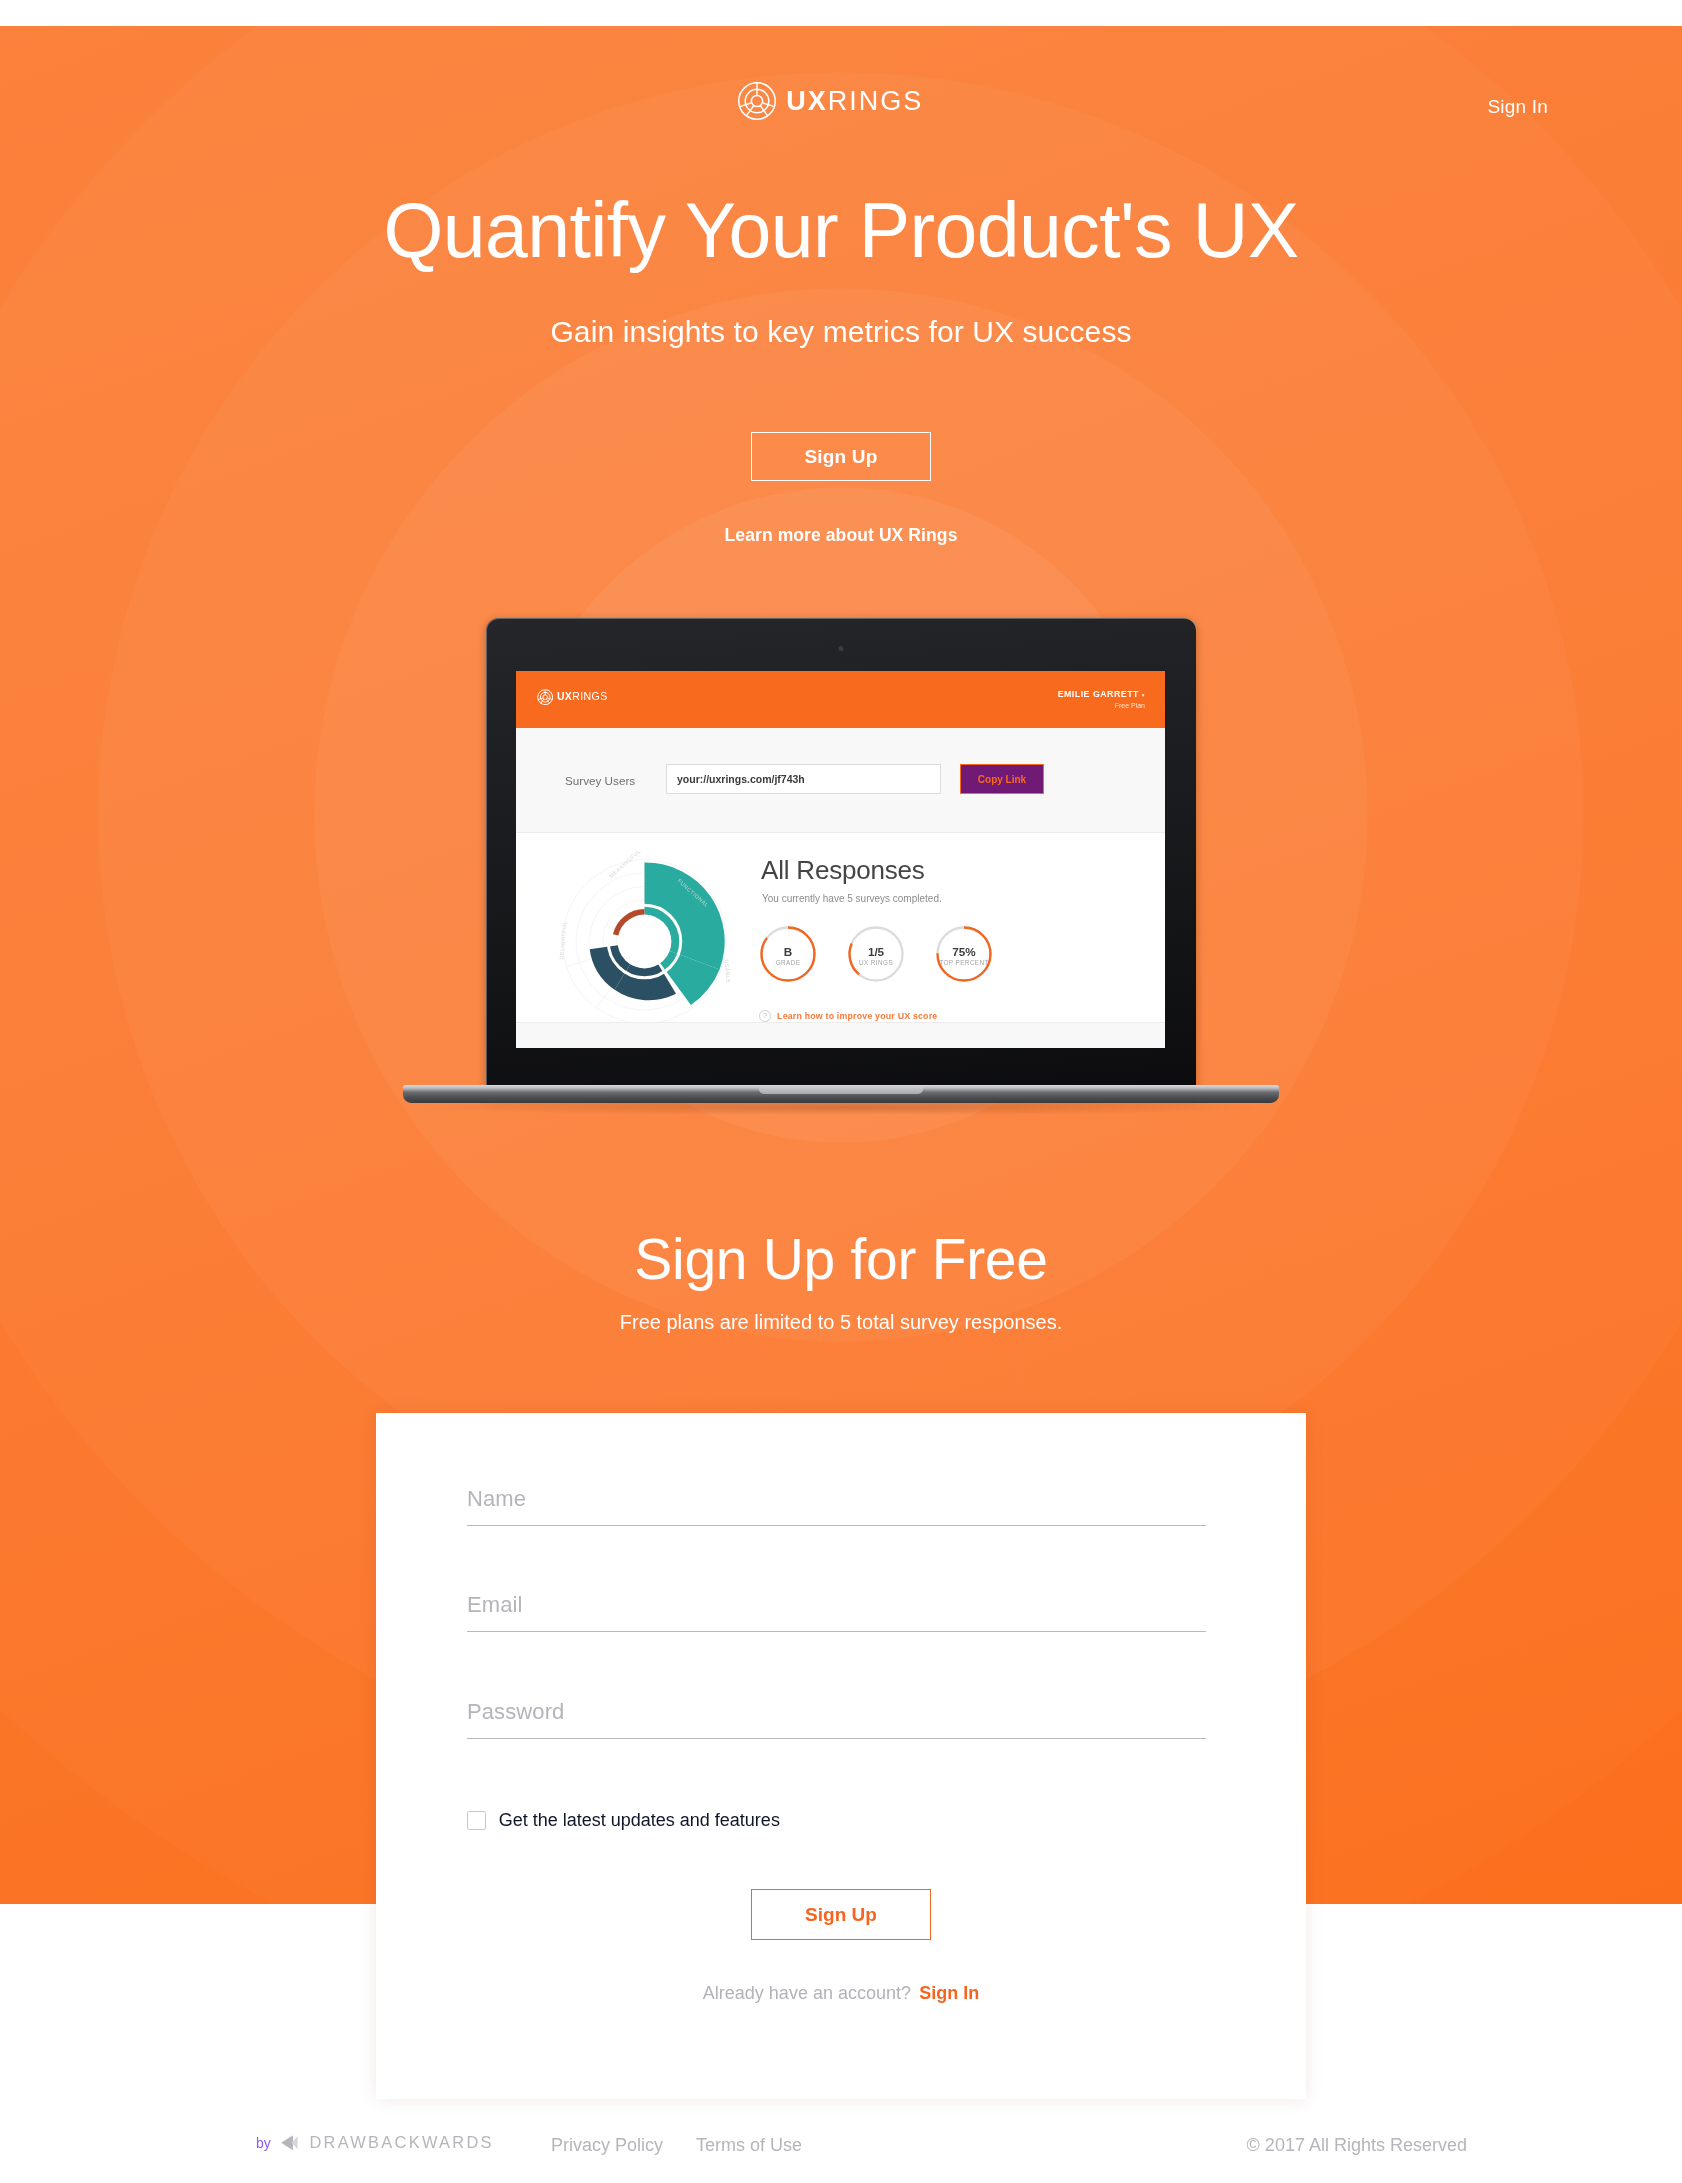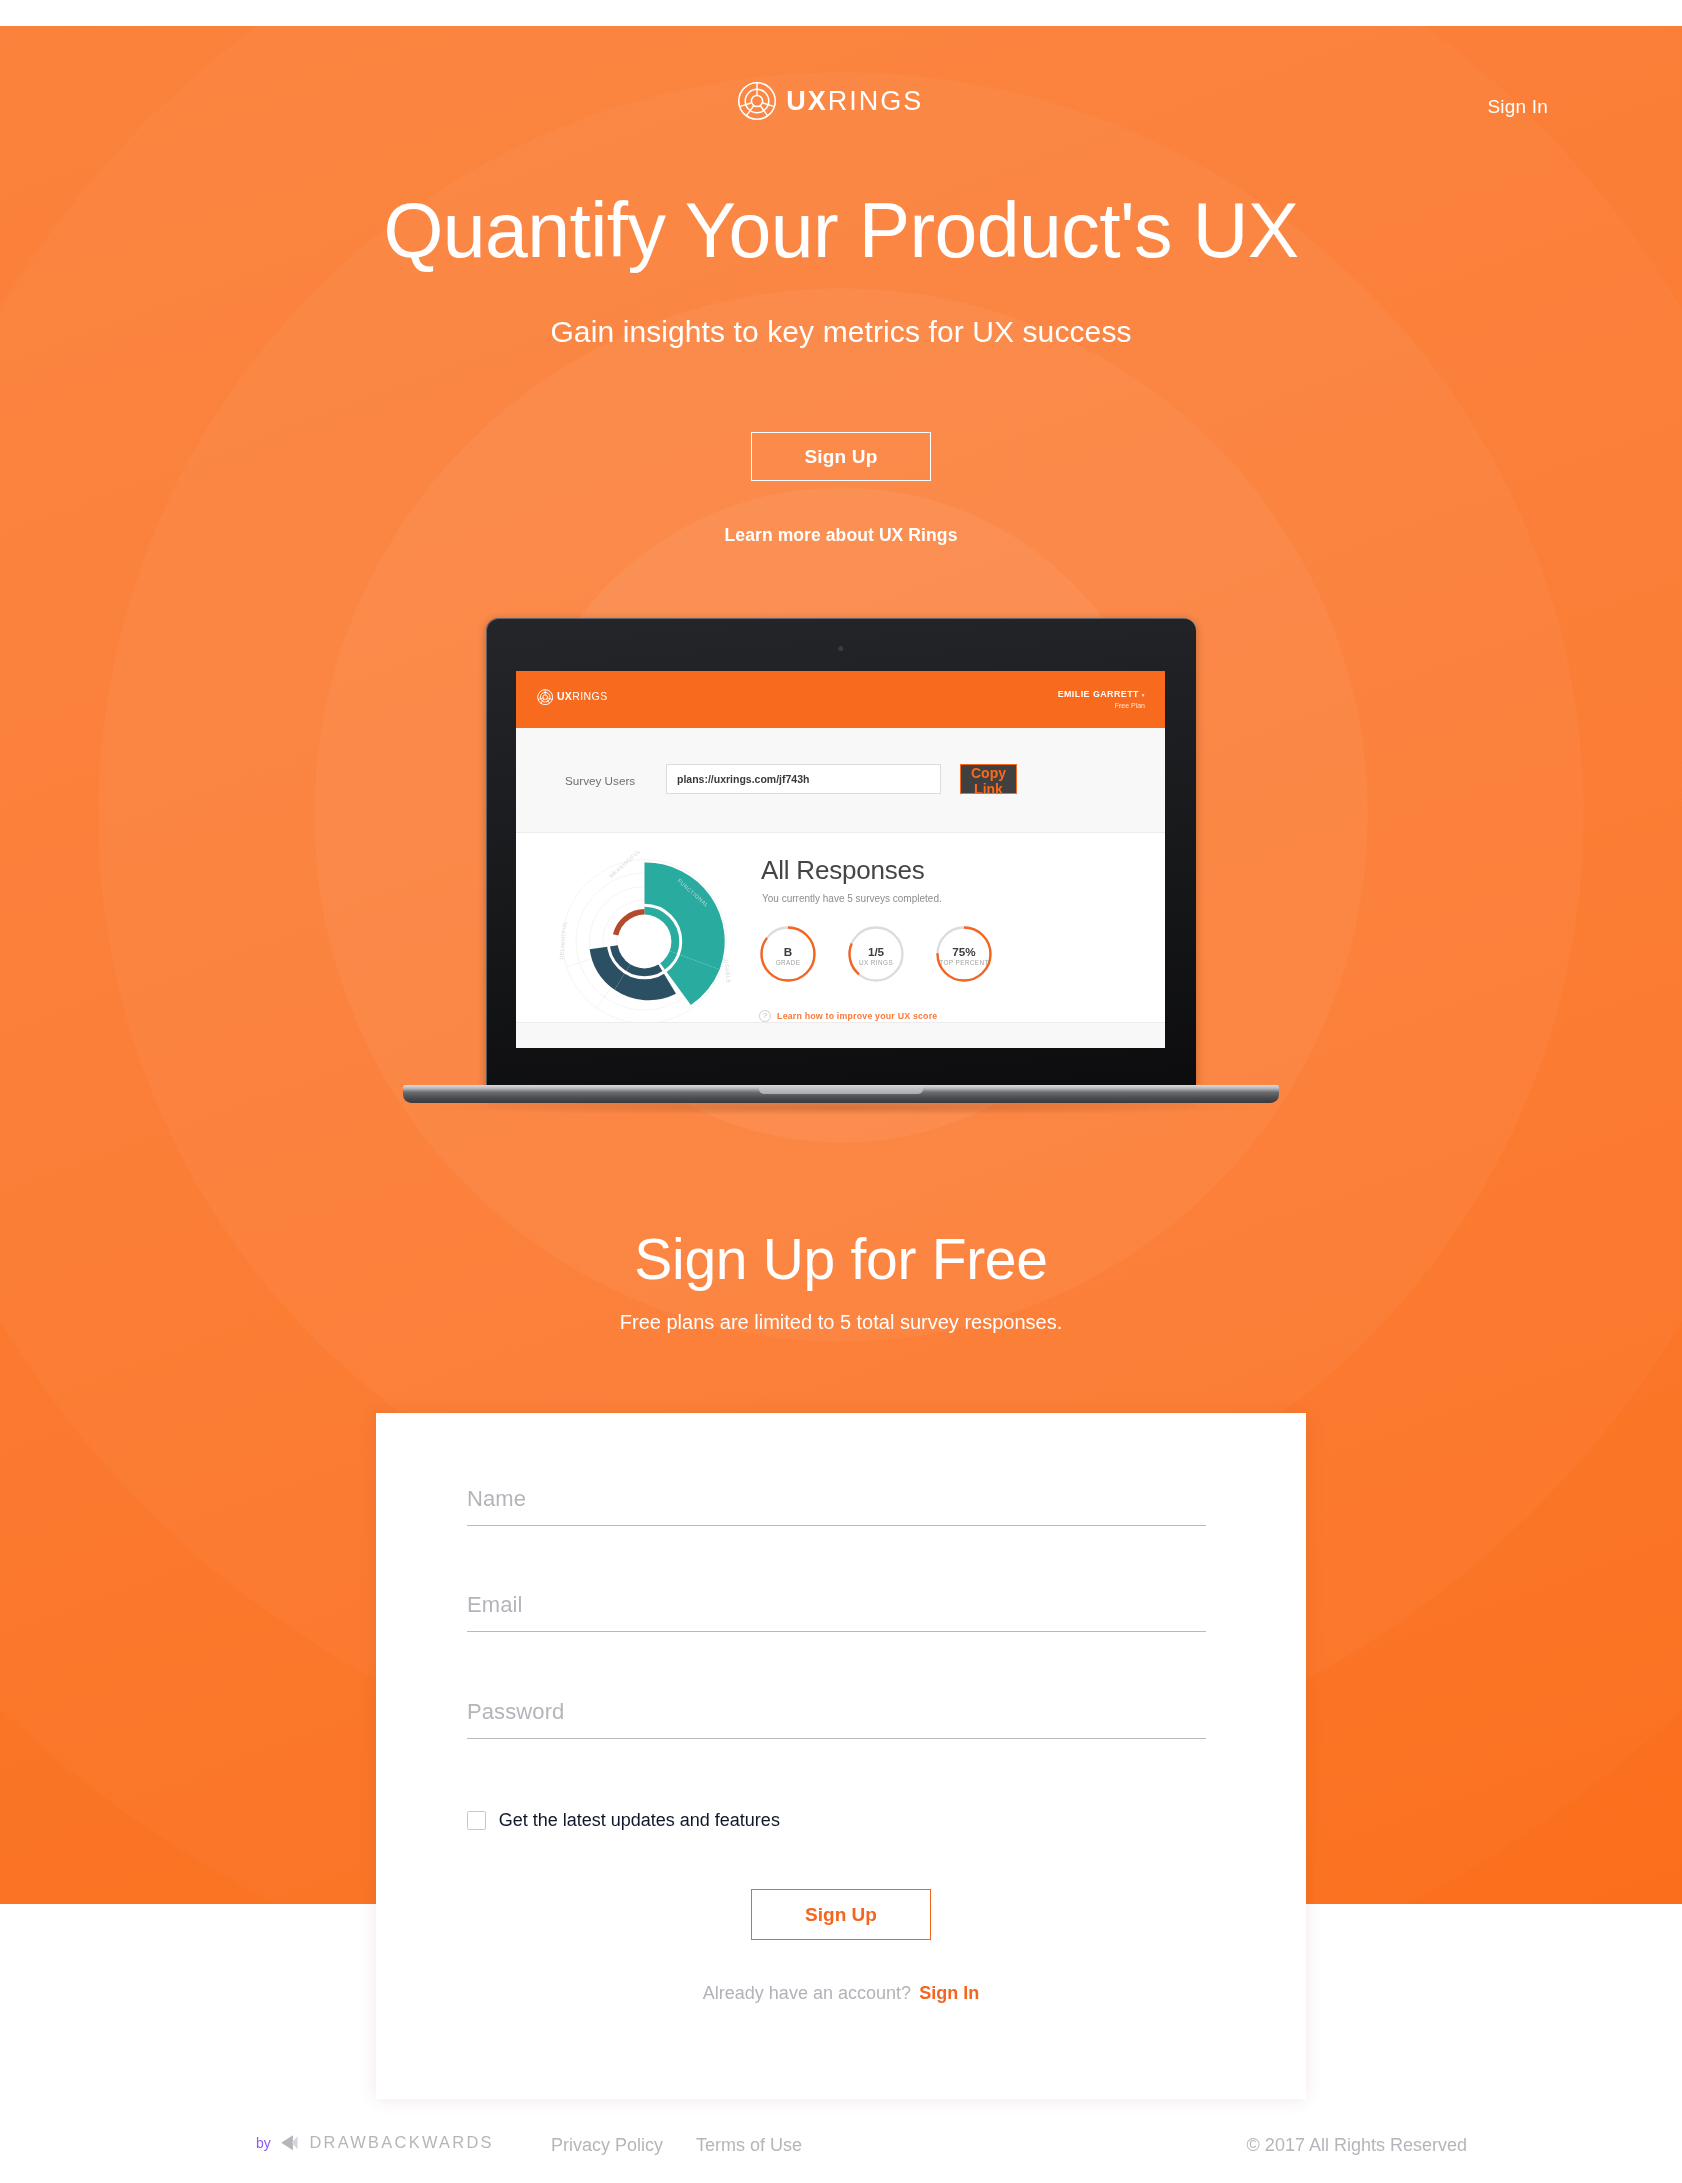--- a/index.html
+++ b/index.html
@@ -151,23 +151,23 @@
   .su-input {
     position: absolute; left: 150px; top: 36px;
     width: 275px; height: 30px;
     background: #fff; border: 0.6px solid #dcdcdc;
     display: flex; align-items: center; padding-left: 10px;
     font-size: 10.5px; font-weight: 600; color: #3a3a3a;
     cursor: text;
   }
   .su-copy {
     position: absolute; left: 444px; top: 36px;
-    width: 57px; height: 30px;
-    border: 1.2px solid #f86a1d; background: #404040;
-    color: #f86a1d; font-size: 14px; font-weight: 600;
+    width: 84px; height: 30px;
+    border: 1.2px solid #f86a1d; background: #701a75;
+    color: #f86a1d; font-size: 10px; font-weight: 600;
     font-family: "Liberation Sans", sans-serif;
     cursor: pointer;
   }
 
   .app-main { position: relative; width: 100%; height: 215px; background: #fff; }
   .app-footerstrip {
     position: absolute; left: 0; bottom: 0; width: 100%; height: 26px;
     background: #f8f8f8; border-top: 0.6px solid #ececec;
   }
   .radial-wrap { position: absolute; left: 32px; top: 11.7px; width: 193px; height: 193px; }
@@ -342,21 +342,21 @@
               <span class="app-brand-text"><span class="bold">UX</span><span class="light">RINGS</span></span>
             </div>
             <div class="app-user">
               <div class="app-user-name"><span>EMILIE GARRETT</span><span class="caret">▾</span></div>
               <div class="app-user-plan">Free Plan</div>
             </div>
           </div>
 
           <div class="app-subbar">
             <div class="su-label">Survey Users</div>
-            <div class="su-input">plans://uxrings.com/jf743h</div>
+            <div class="su-input">your://uxrings.com/jf743h</div>
             <button class="su-copy">Copy Link</button>
           </div>
 
           <div class="app-main">
 
             <div class="radial-wrap">
               <svg width="193" height="193" viewBox="0 0 330 330">
                 <g fill="none" stroke="#ececec" stroke-width="1">
                   <circle cx="165" cy="165" r="140"></circle>
                   <circle cx="165" cy="165" r="117"></circle>

